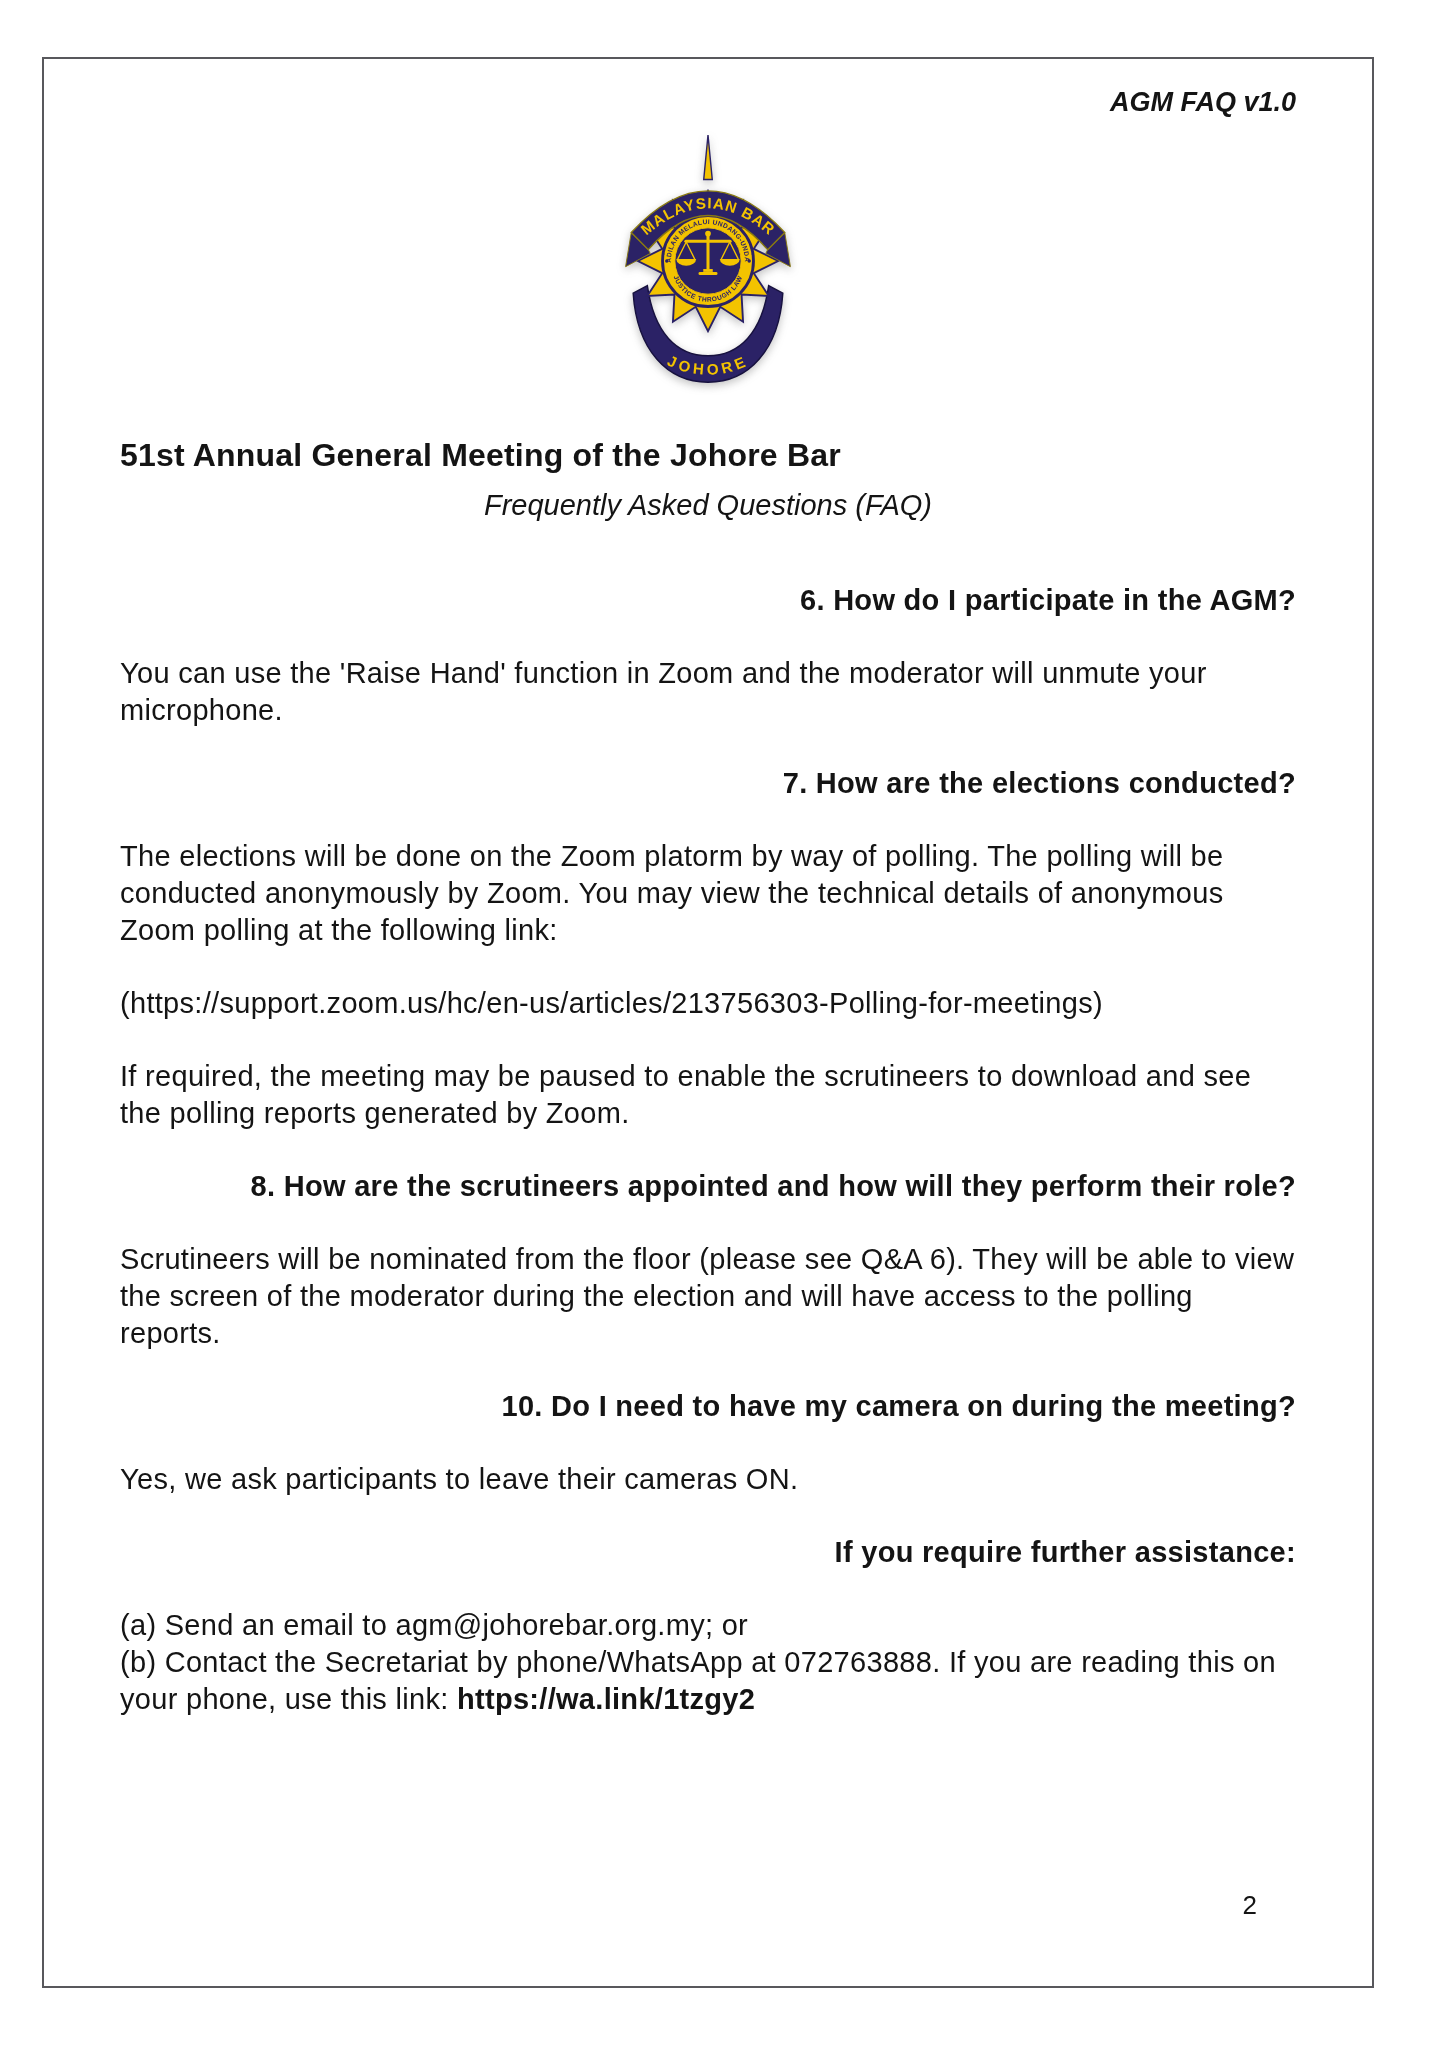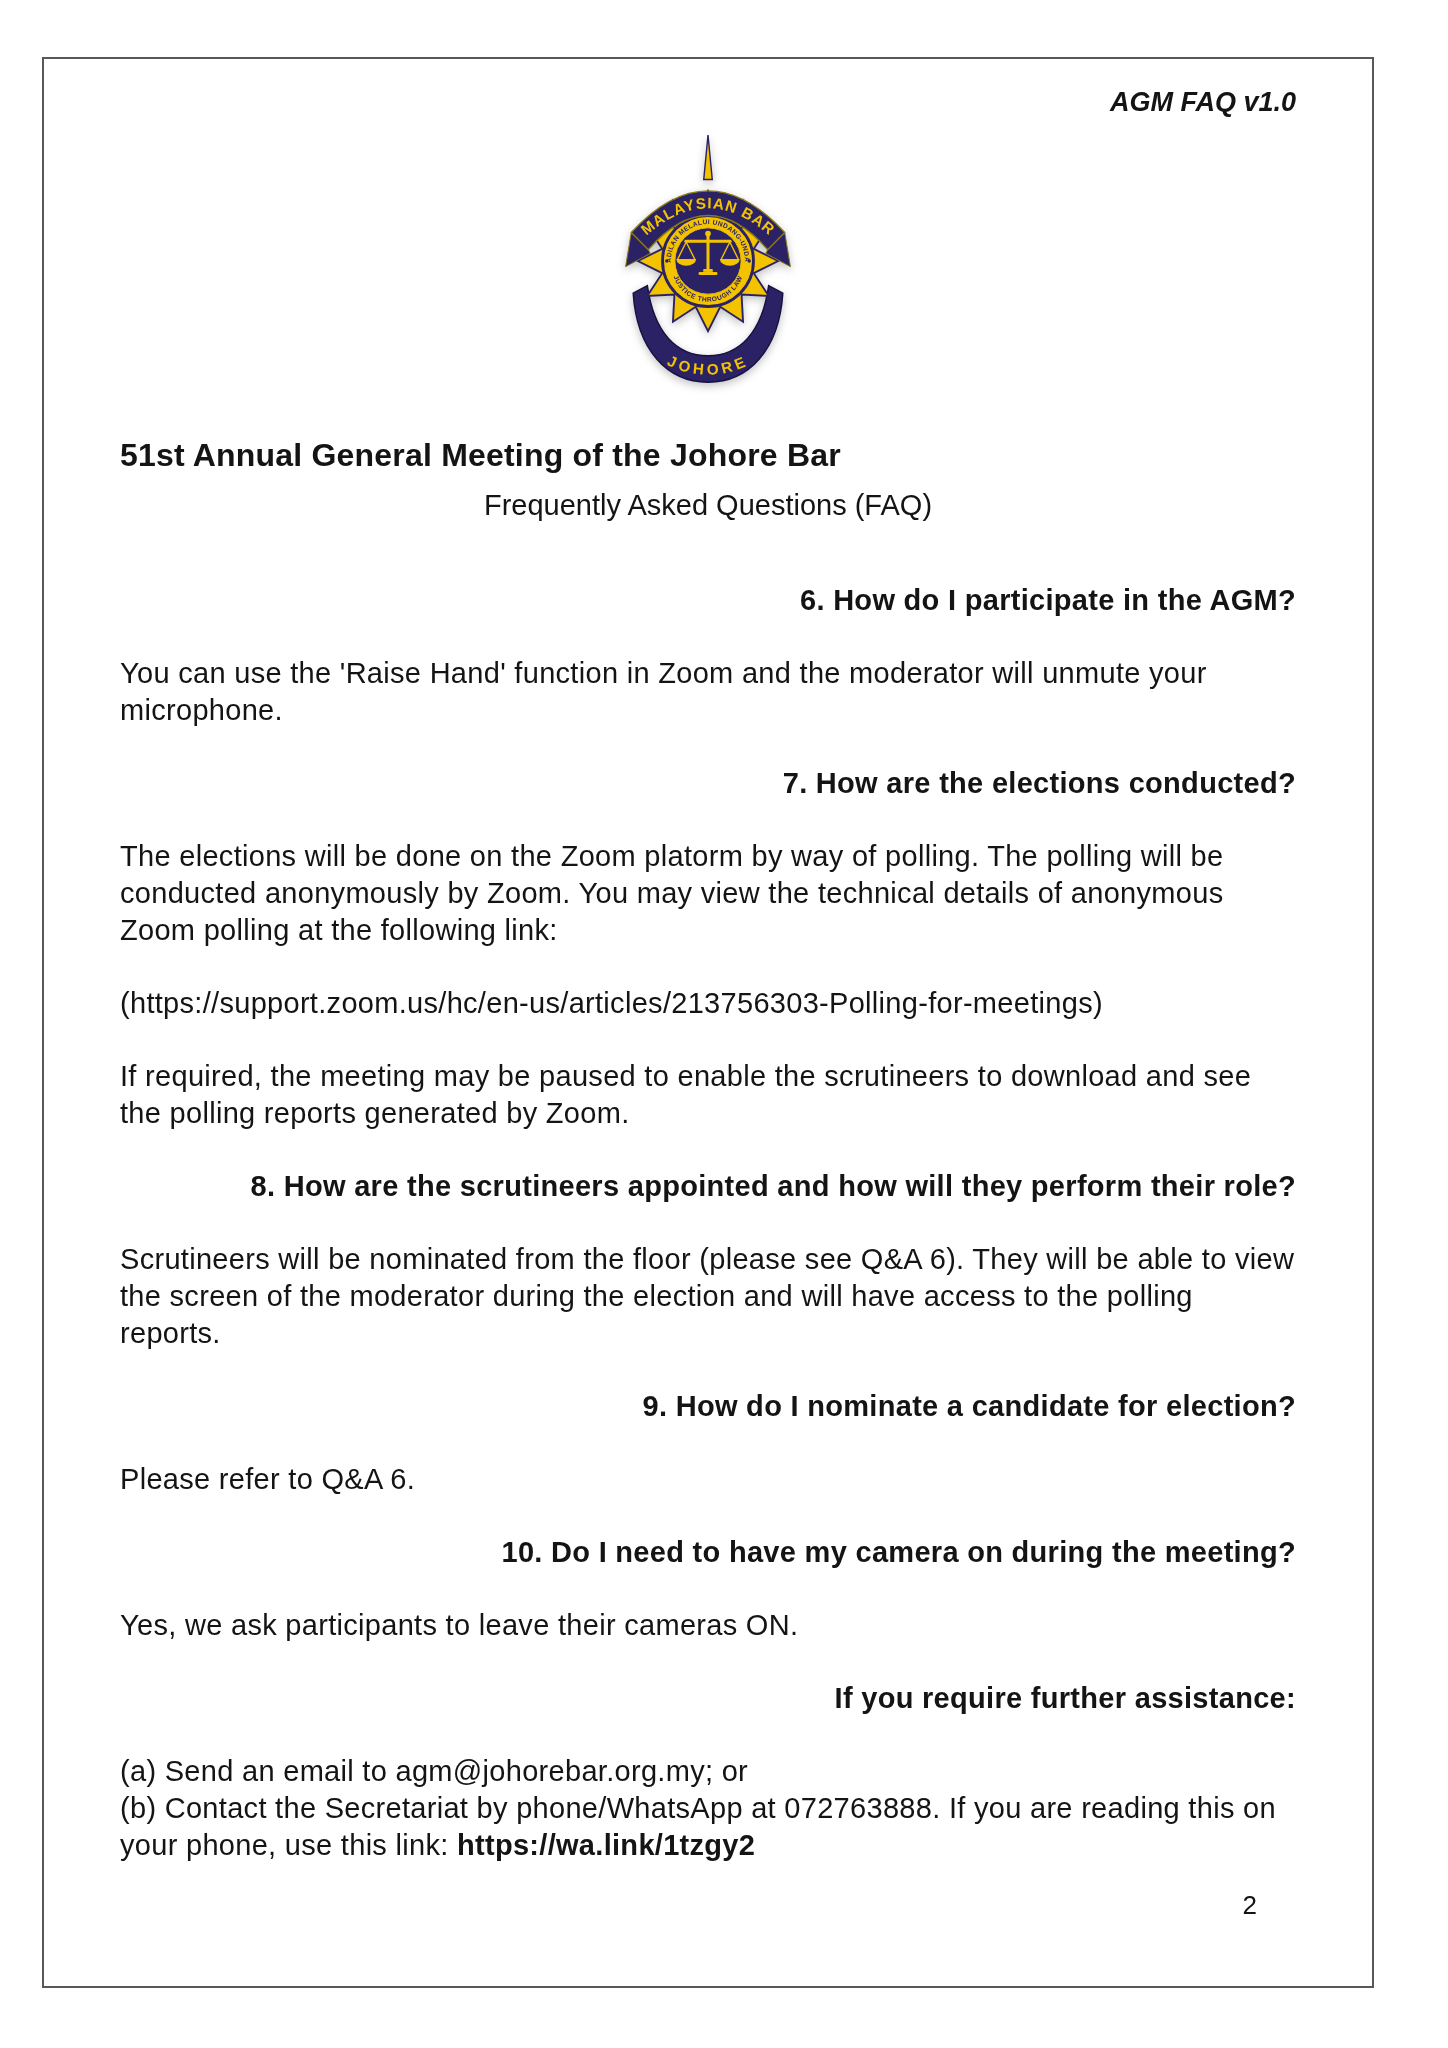--- a/index.html
+++ b/index.html
@@ -17,21 +17,21 @@
     text-align:right; font-style:italic; font-weight:600;
     font-size:27px; line-height:34px;
   }
   .logo-wrap { text-align:center; margin-top:14px; height:256px; }
   .logo { filter:drop-shadow(0 3px 4px rgba(80,80,80,0.35)); }
   h1.title {
     margin:46px 0 0 0; text-align:left; font-size:32px; line-height:40px;
     font-weight:700; letter-spacing:0.2px;
   }
   .subtitle {
-    margin-top:12px; text-align:center; 
+    margin-top:12px; text-align:center; font-style:italic;
     font-size:29px; line-height:37px; font-weight:400;
   }
   .faq { margin-top:58px; }
   .faq h2, .faq p {
     font-size:29px; line-height:37px; letter-spacing:0.3px;
     margin:0 0 36px 0; font-weight:400;
   }
   .faq h2 { font-weight:700;text-align:right; }
   .link-bold { font-weight:700; }
   .tight { margin-bottom:0 !important; }
@@ -118,24 +118,20 @@
           <p>The elections will be done on the Zoom platorm by way of polling. The polling will be conducted anonymously by Zoom. You may view the technical details of anonymous Zoom polling at the following link:</p>
           <p class="link-bold">(https://support.zoom.us/hc/en-us/articles/213756303-Polling-for-meetings)</p>
           <p>If required, the meeting may be paused to enable the scrutineers to download and see the polling reports generated by Zoom.</p>
         </section>
 
         <section>
           <h2>8. How are the scrutineers appointed and how will they perform their role?</h2>
           <p>Scrutineers will be nominated from the floor (please see Q&amp;A 6). They will be able to view the screen of the moderator during the election and will have access to the polling reports.</p>
         </section>
 
-        <section>
-          <h2>9. How do I nominate a candidate for election?</h2>
-          <p>Please refer to Q&amp;A 6.</p>
-        </section>
 
         <section>
           <h2>10. Do I need to have my camera on during the meeting?</h2>
           <p>Yes, we ask participants to leave their cameras ON.</p>
         </section>
 
         <section>
           <h2>If you require further assistance:</h2>
           <p class="tight">(a) Send an email to agm@johorebar.org.my; or</p>
           <p class="tight"><span>(b) Contact the Secretariat by phone/WhatsApp at 072763888. If you are reading this on your phone, use this link: </span><span class="link-bold">https://wa.link/1tzgy2</span></p>

